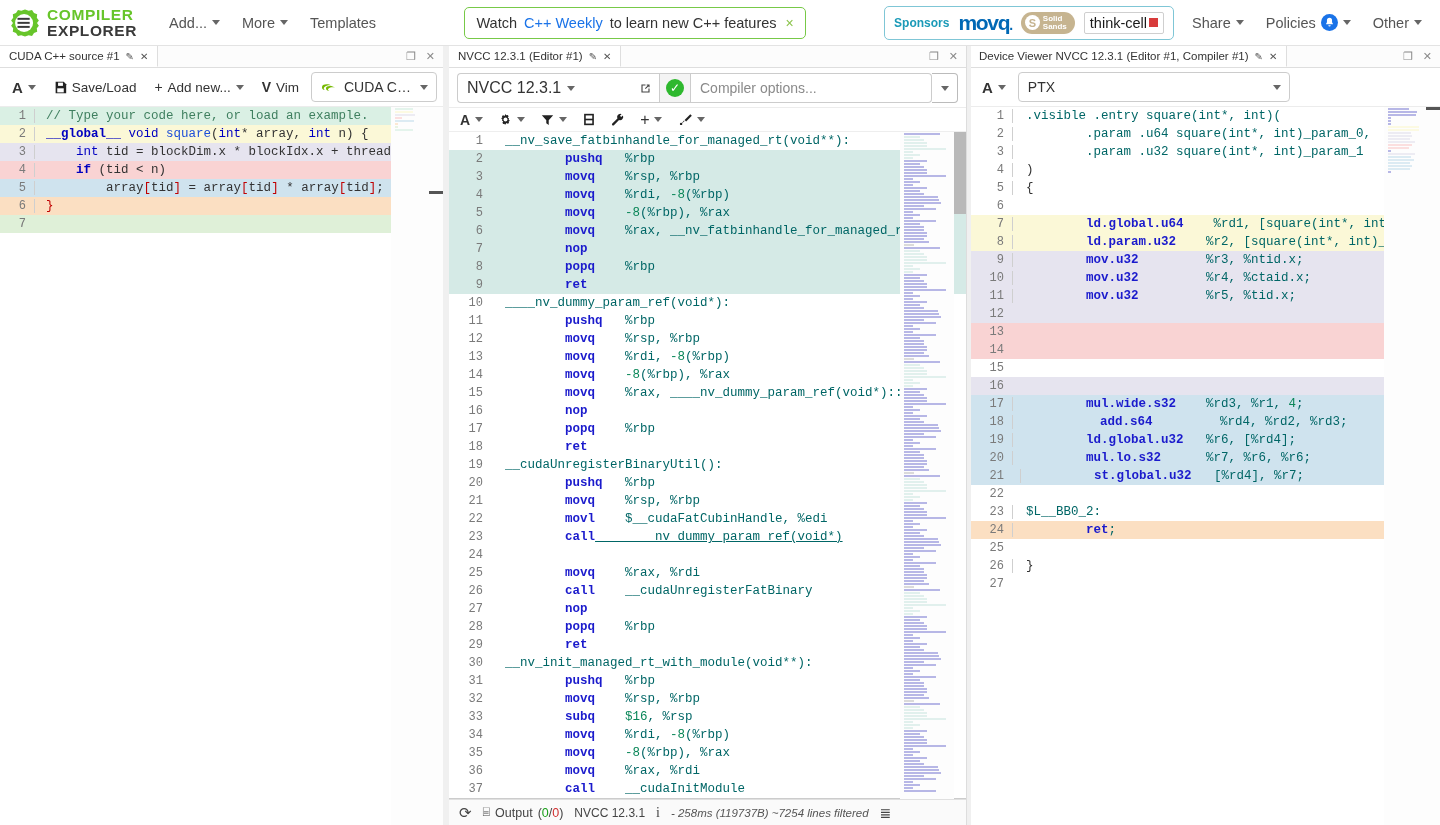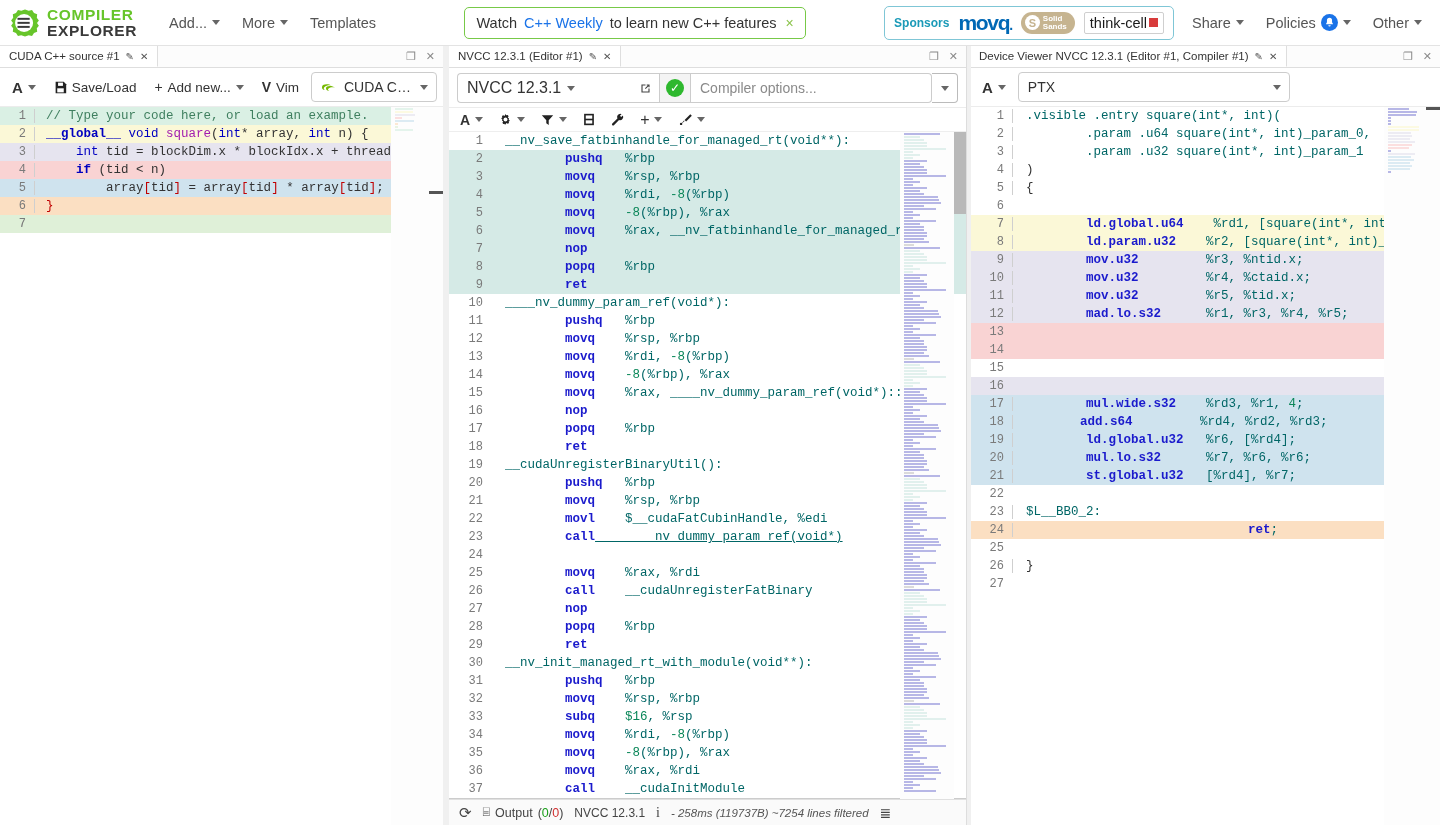--- a/index.html
+++ b/index.html
@@ -151,21 +151,21 @@
     color: #7a7a7a; font-size: 12px; user-select: none;
   }
   .gutter-wide { width: 42px; flex: 0 0 42px; }
   .ctext { flex: 1; padding-left: 10px; overflow: hidden; }
 
   
   .kw   { color: #0000c0; font-weight: bold; }
   .kw2  { color: #0000c0; }
   .cmt  { color: #3f7f5f; }
   .op   { color: #333; }
-  .id   { color: #a21caf; text-align: center; }
+  .id   { color: #1d4ed8; text-align: center; }
   .num  { color: #098658; }
   .mne  { color: #1a1acc; font-weight: bold; }
   .reg  { color: #006666; }
   .fnname { color: #006666; }
   .ul   { text-decoration: underline; }
   .brk  { color: #c00000; }
 
   
   .minimap {
     position: absolute; top: 0; right: 0; bottom: 0;
@@ -762,33 +762,33 @@
           <div class="crow"><div class="gutter gutter-wide">2</div><div class="ctext" style="padding-left: 14px; box-shadow: rgb(207, 207, 207) 1px 0px 0px inset;"><span class="fnname">        .param .u64 square(int*, int)_param_0,</span></div></div>
           <div class="crow"><div class="gutter gutter-wide">3</div><div class="ctext" style="padding-left: 14px; box-shadow: rgb(207, 207, 207) 1px 0px 0px inset;"><span class="fnname">        .param .u32 square(int*, int)_param_1</span></div></div>
           <div class="crow"><div class="gutter gutter-wide">4</div><div class="ctext" style="padding-left: 14px; box-shadow: rgb(207, 207, 207) 1px 0px 0px inset;"><span class="op">)</span></div></div>
           <div class="crow"><div class="gutter gutter-wide">5</div><div class="ctext" style="padding-left: 14px; box-shadow: rgb(207, 207, 207) 1px 0px 0px inset;"><span class="op">{</span></div></div>
           <div class="crow"><div class="gutter gutter-wide">6</div><div class="ctext" style="padding-left: 14px; box-shadow: rgb(207, 207, 207) 1px 0px 0px inset;"><span class="op"></span></div></div>
           <div class="crow" style="background: rgb(251, 248, 215);"><div class="gutter gutter-wide">7</div><div class="ctext" style="padding-left: 14px; box-shadow: rgb(207, 207, 207) 1px 0px 0px inset;"><span class="op">        </span><span class="mne">ld.global.u64</span><span class="reg">    %rd1, [square(int*, int)_</span></div></div>
           <div class="crow" style="background: rgb(251, 248, 215);"><div class="gutter gutter-wide">8</div><div class="ctext" style="padding-left: 14px; box-shadow: rgb(207, 207, 207) 1px 0px 0px inset;"><span class="op">        </span><span class="mne">ld.param.u32</span><span class="reg">    %r2, [square(int*, int)_pa</span></div></div>
           <div class="crow" style="background: rgb(230, 228, 239);"><div class="gutter gutter-wide">9</div><div class="ctext" style="padding-left: 14px; box-shadow: rgb(207, 207, 207) 1px 0px 0px inset;"><span class="op">        </span><span class="mne">mov.u32</span><span class="reg">         %r3, %ntid.x;</span></div></div>
           <div class="crow" style="background: rgb(230, 228, 239);"><div class="gutter gutter-wide">10</div><div class="ctext" style="padding-left: 14px; box-shadow: rgb(207, 207, 207) 1px 0px 0px inset;"><span class="op">        </span><span class="mne">mov.u32</span><span class="reg">         %r4, %ctaid.x;</span></div></div>
           <div class="crow" style="background: rgb(230, 228, 239);"><div class="gutter gutter-wide">11</div><div class="ctext" style="padding-left: 14px; box-shadow: rgb(207, 207, 207) 1px 0px 0px inset;"><span class="op">        </span><span class="mne">mov.u32</span><span class="reg">         %r5, %tid.x;</span></div></div>
-          <div class="crow" style="background: rgb(230, 228, 239);"><div class="gutter gutter-wide">12</div><div class="ctext" style="padding-left: 14px; box-shadow: rgb(207, 207, 207) 1px 0px 0px inset;"><span class="op">        </span><span class="mne">mad.lo.s32</span><span class="reg">      %r1, %r3, %r4, %r5;</span></div></div>
+          <div class="crow" style="background: rgb(230, 228, 239);"><div class="gutter gutter-wide">12</div></div>
           <div class="crow" style="background: rgb(249, 211, 211);"><div class="gutter gutter-wide">13</div></div>
           <div class="crow" style="background: rgb(249, 211, 211);"><div class="gutter gutter-wide">14</div></div>
           <div class="crow"><div class="gutter gutter-wide">15</div><div class="ctext" style="padding-left: 14px; box-shadow: rgb(207, 207, 207) 1px 0px 0px inset;"><span class="op"></span></div></div>
           <div class="crow" style="background: rgb(230, 228, 239);"><div class="gutter gutter-wide">16</div></div>
           <div class="crow" style="background: rgb(207, 227, 238);"><div class="gutter gutter-wide">17</div><div class="ctext" style="padding-left: 14px; box-shadow: rgb(207, 207, 207) 1px 0px 0px inset;"><span class="op">        </span><span class="mne">mul.wide.s32</span><span class="reg">    %rd3, %r1, </span><span class="num">4</span><span class="reg">;</span></div></div>
-          <div class="crow" style="background: rgb(207, 227, 238);"><div class="gutter gutter-wide">18</div><div class="ctext" style="padding-left: 8px; box-shadow: rgb(207, 207, 207) 1px 0px 0px inset;"><span class="op">        </span><span class="mne">add.s64</span><span class="reg">         %rd4, %rd2, %rd3;</span></div></div>
+          <div class="crow" style="background: rgb(207, 227, 238);"><div class="gutter gutter-wide">18</div><div class="ctext" style="padding-left: 28px; box-shadow: rgb(207, 207, 207) 1px 0px 0px inset;"><span class="op">        </span><span class="mne">add.s64</span><span class="reg">         %rd4, %rd2, %rd3;</span></div></div>
           <div class="crow" style="background: rgb(207, 227, 238);"><div class="gutter gutter-wide">19</div><div class="ctext" style="padding-left: 14px; box-shadow: rgb(207, 207, 207) 1px 0px 0px inset;"><span class="op">        </span><span class="mne">ld.global.u32</span><span class="reg">   %r6, [%rd4];</span></div></div>
           <div class="crow" style="background: rgb(207, 227, 238);"><div class="gutter gutter-wide">20</div><div class="ctext" style="padding-left: 14px; box-shadow: rgb(207, 207, 207) 1px 0px 0px inset;"><span class="op">        </span><span class="mne">mul.lo.s32</span><span class="reg">      %r7, %r6, %r6;</span></div></div>
-          <div class="crow" style="background: rgb(207, 227, 238);"><div class="gutter gutter-wide">21</div><div class="ctext" style="padding-left: 14px; box-shadow: rgb(207, 207, 207) 1px 0px 0px inset;"><span class="op">        </span><span class="mne">st.global.u32</span><span class="reg">   [%rd4], %r7;</span></div></div>
+          <div class="crow" style="background: rgb(207, 227, 238);"><div class="gutter gutter-wide">21</div><div class="ctext" style="padding-left: 14px; box-shadow: rgb(207, 207, 207) 1px 0px 0px inset; margin-left: 8px;"><span class="op">        </span><span class="mne">st.global.u32</span><span class="reg">   [%rd4], %r7;</span></div></div>
           <div class="crow"><div class="gutter gutter-wide">22</div><div class="ctext" style="padding-left: 14px; box-shadow: rgb(207, 207, 207) 1px 0px 0px inset;"><span class="op"></span></div></div>
           <div class="crow"><div class="gutter gutter-wide">23</div><div class="ctext" style="padding-left: 14px; box-shadow: rgb(207, 207, 207) 1px 0px 0px inset;"><span class="fnname">$L__BB0_2:</span></div></div>
-          <div class="crow" style="background: rgb(251, 223, 194);"><div class="gutter gutter-wide">24</div><div class="ctext" style="padding-left: 14px; box-shadow: rgb(207, 207, 207) 1px 0px 0px inset; text-align: center;"><span class="op">        </span><span class="mne">ret</span><span class="reg">;</span></div></div>
+          <div class="crow" style="background: rgb(251, 223, 194);"><div class="gutter gutter-wide">24</div><div class="ctext" style="padding-left: 14px; box-shadow: rgb(207, 207, 207) 1px 0px 0px inset;"><span class="op">        </span><span class="mne">ret</span><span class="reg">;</span></div></div>
           <div class="crow"><div class="gutter gutter-wide">25</div><div class="ctext" style="padding-left: 14px; box-shadow: rgb(207, 207, 207) 1px 0px 0px inset;"><span class="op"></span></div></div>
           <div class="crow"><div class="gutter gutter-wide">26</div><div class="ctext" style="padding-left: 14px; box-shadow: rgb(207, 207, 207) 1px 0px 0px inset;"><span class="op">}</span></div></div>
           <div class="crow"><div class="gutter gutter-wide">27</div><div class="ctext" style="padding-left: 14px; box-shadow: rgb(207, 207, 207) 1px 0px 0px inset;"><span class="op"></span></div></div>
         </div>
       <div class="minimap" id="dev-minimap" style="width: 56px; padding-top: 0px;">
           <div class="mm-line" style="width: 21.216px;"></div>
           <div class="mm-line" style="width: 28.704px;"></div>
           <div class="mm-line" style="width: 28.08px;"></div>
           <div class="mm-line" style="width: 3px;"></div>
           <div class="mm-line" style="width: 3px;"></div>

